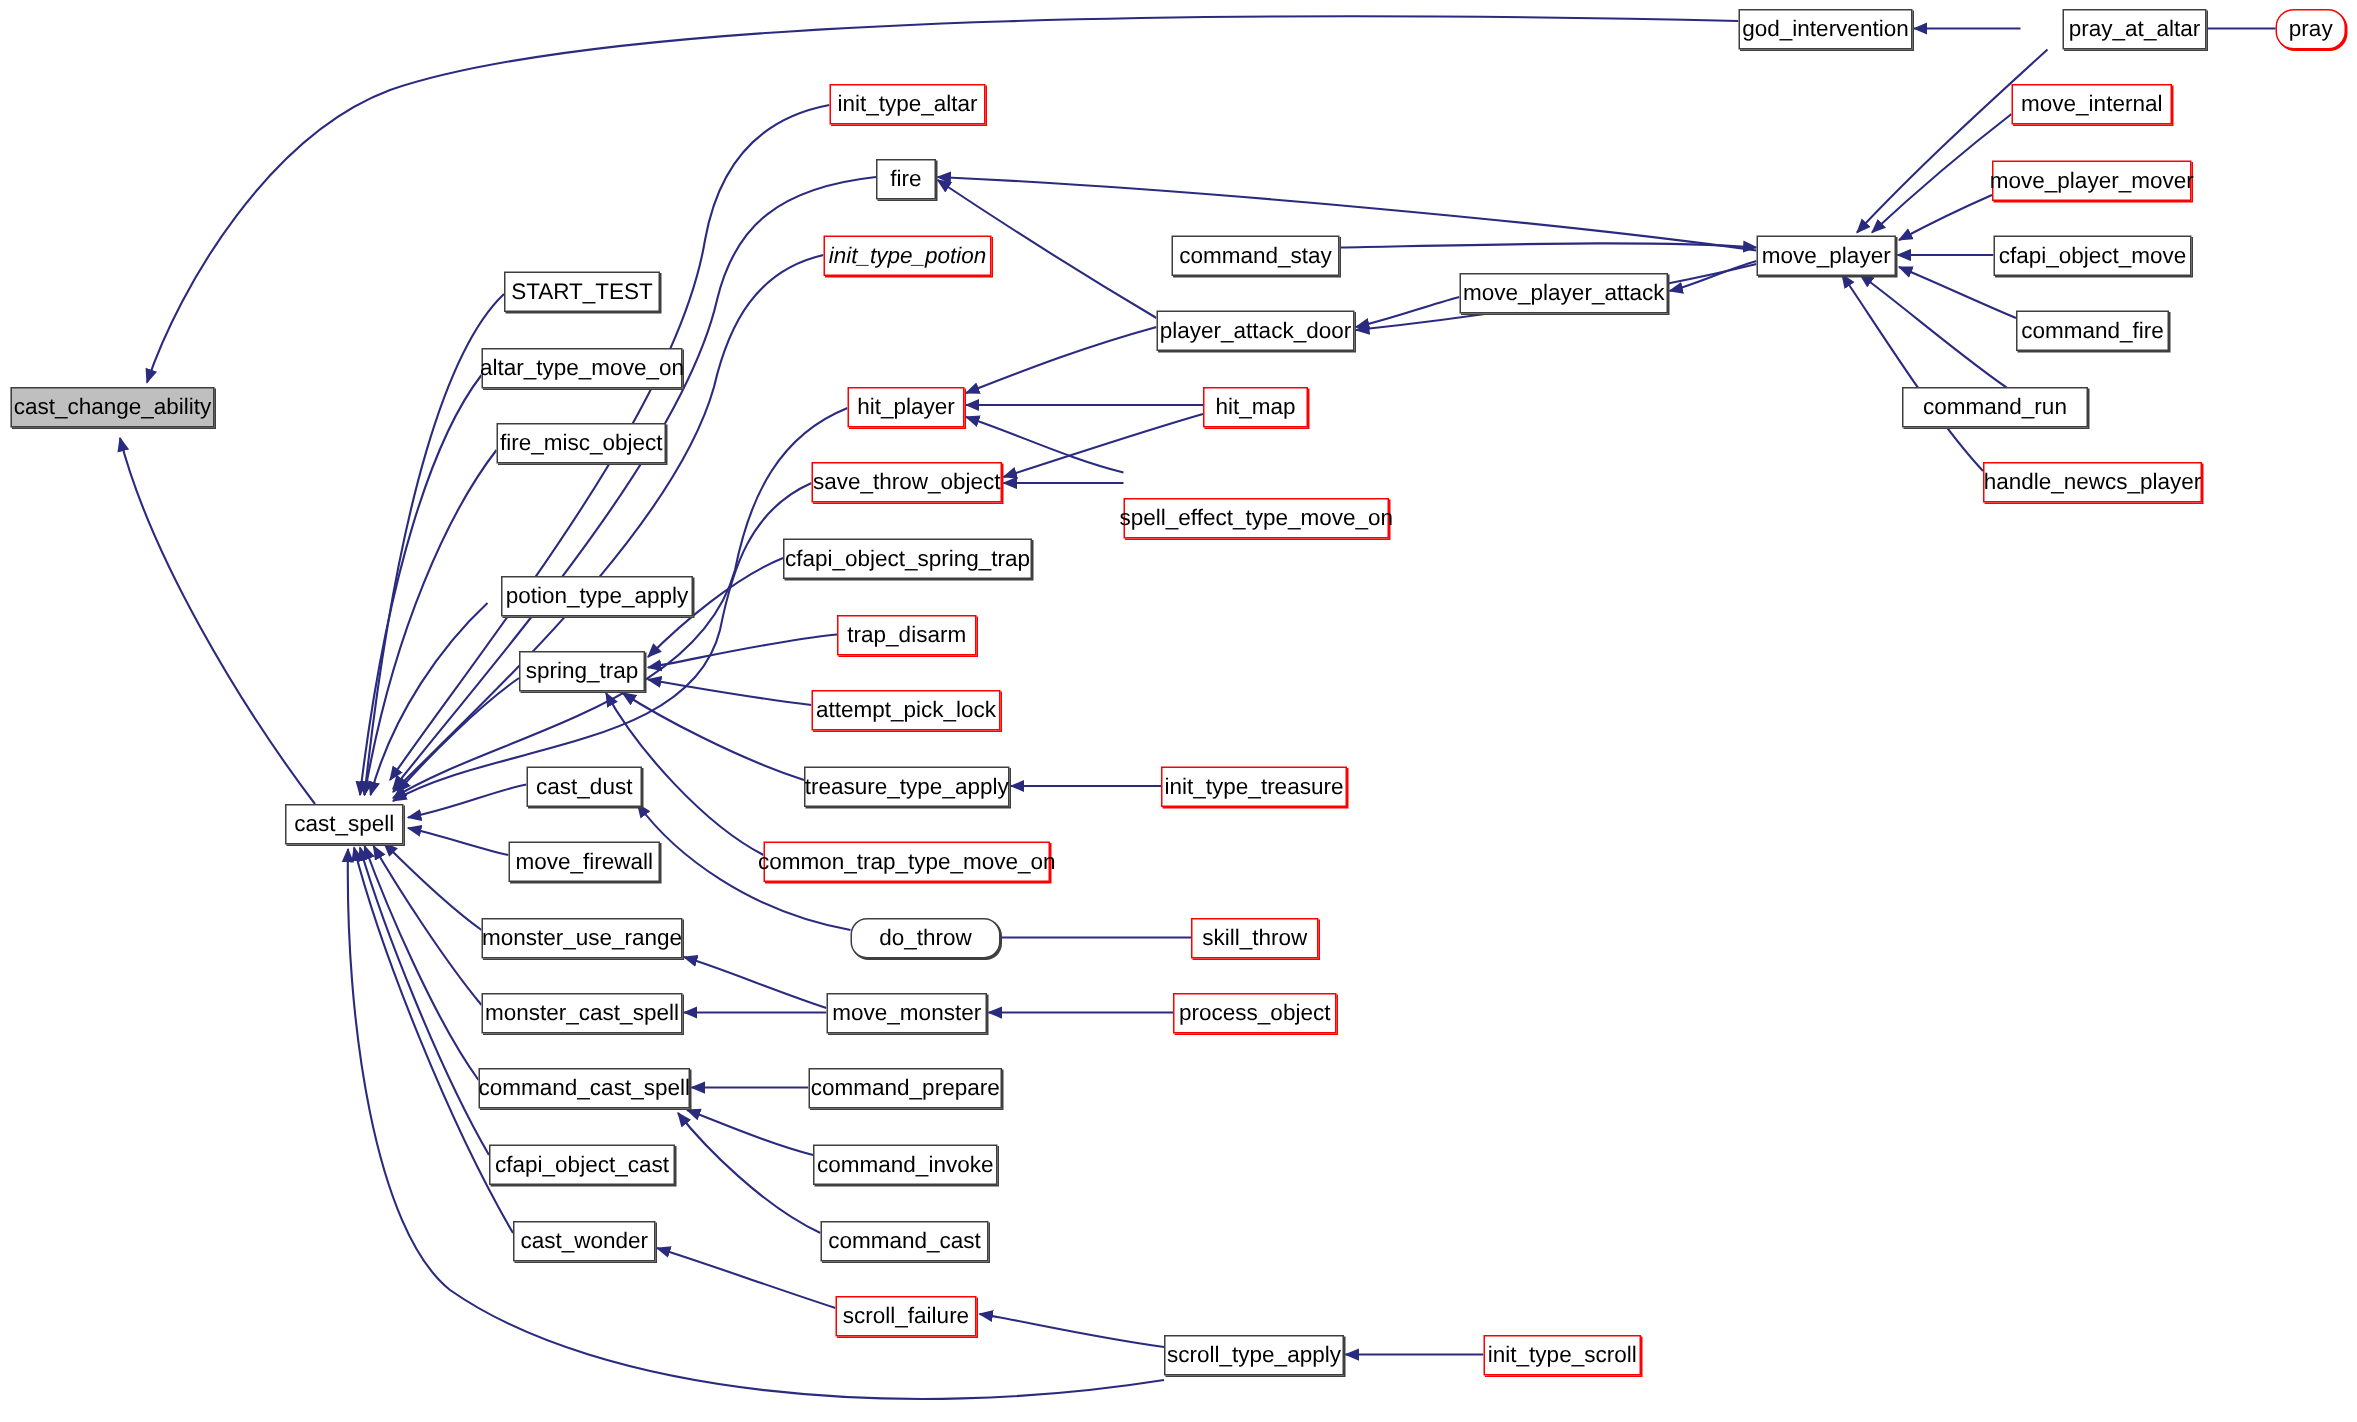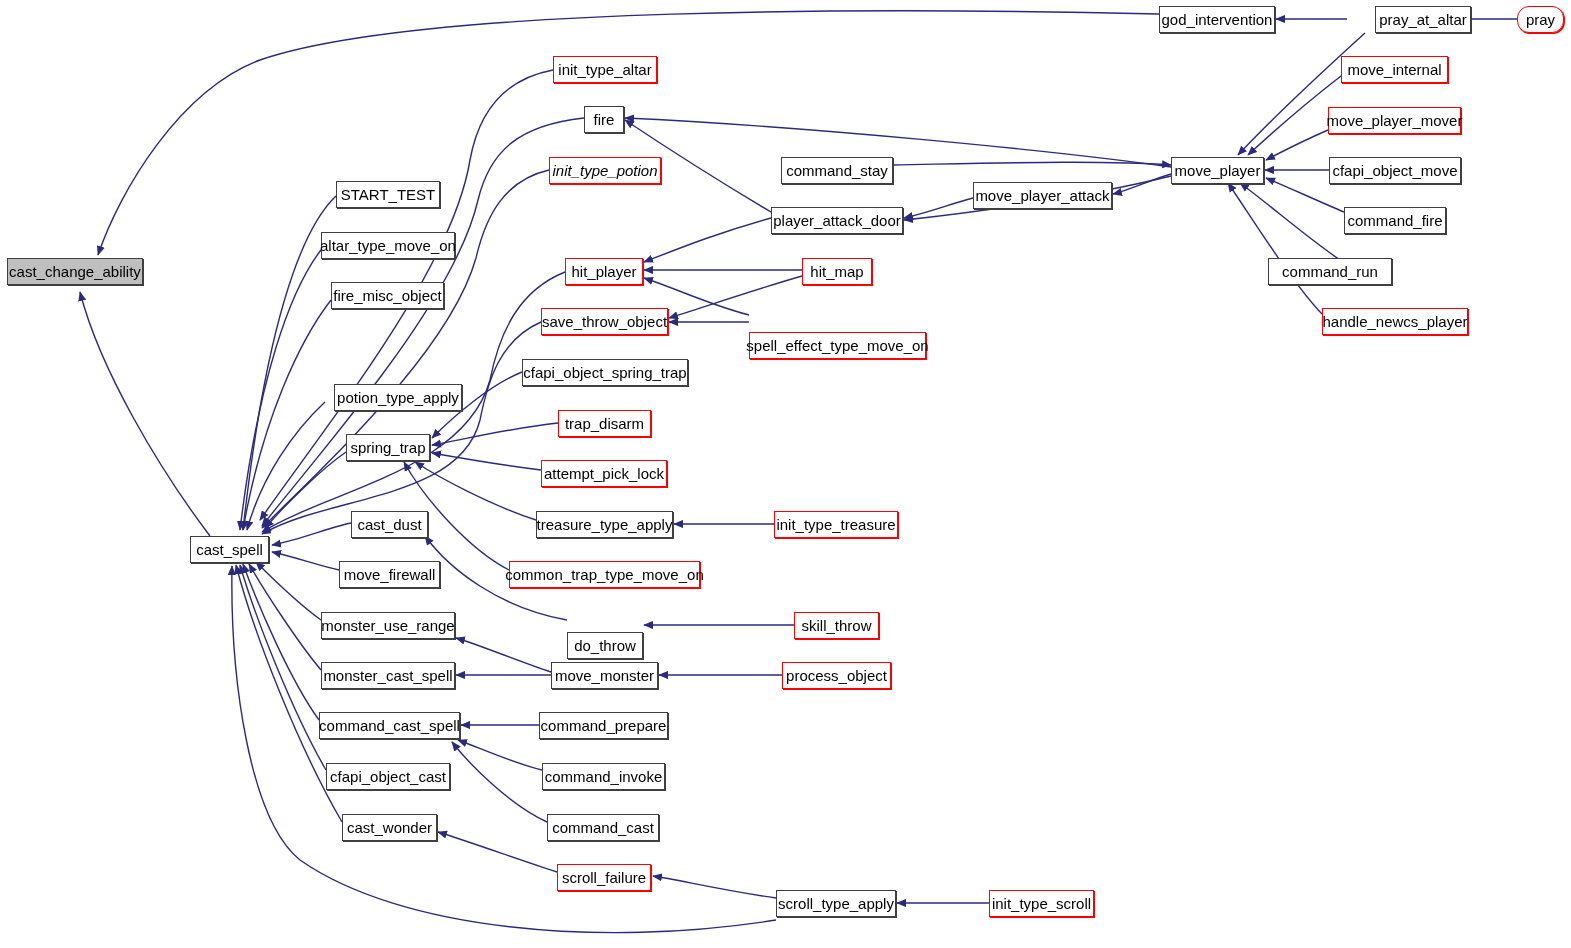--- a/index.html
+++ b/index.html
@@ -159,21 +159,21 @@
       </div>
       <div class="node red" style="left: 541px; top: 460px; width: 126px; height: 27px;">
         <span>attempt_pick_lock</span>
       </div>
       <div class="node black" style="left: 536px; top: 511px; width: 137px; height: 27px;">
         <span>treasure_type_apply</span>
       </div>
       <div class="node red" style="left: 509px; top: 561px; width: 191px; height: 27px;">
         <span>common_trap_type_move_on</span>
       </div>
-      <div class="node black" style="left: 567px; top: 632px; width: 76px; height: 27px;">
+      <div class="node black" style="left: 567px; top: 612px; width: 100px; height: 27px; border-radius: 11px;">
         <span>do_throw</span>
       </div>
       <div class="node black" style="left: 551px; top: 662px; width: 107px; height: 27px;">
         <span>move_monster</span>
       </div>
       <div class="node black" style="left: 539px; top: 712px; width: 129px; height: 27px;">
         <span>command_prepare</span>
       </div>
       <div class="node black" style="left: 542px; top: 763px; width: 123px; height: 27px;">
         <span>command_invoke</span>

